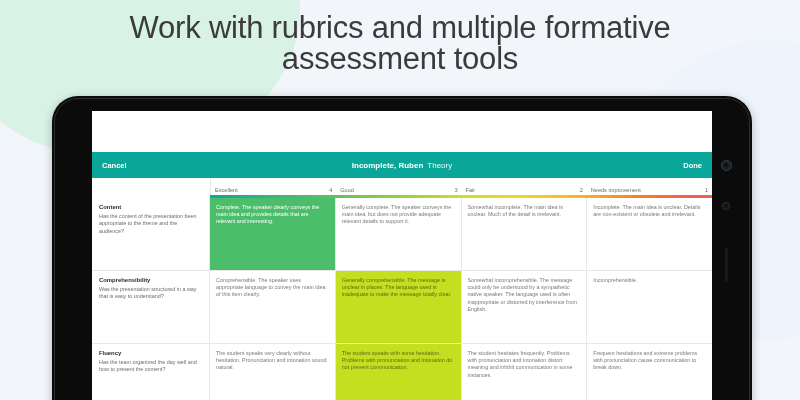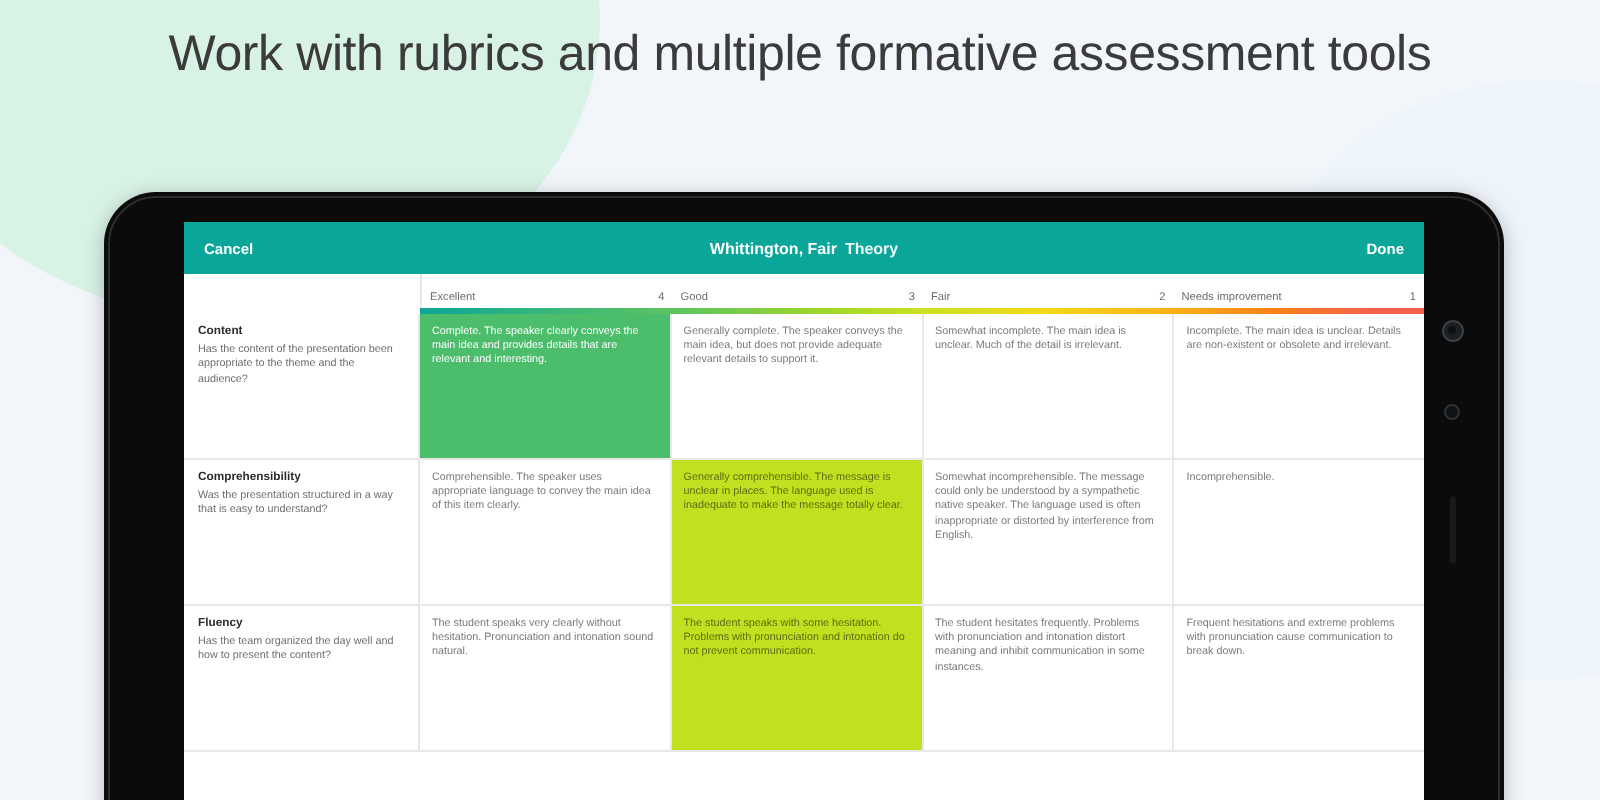--- a/index.html
+++ b/index.html
@@ -38,21 +38,21 @@
     border-radius: 50%;
   }
 
   
   .headline {
     position: absolute;
     left: 50px;
     top: 12px;
     width: 700px;
     text-align: center;
-    font-size: 25px;
+    font-size: 31px;
     line-height: 31px;
     color: #3b3b3b;
     font-weight: 400;
     letter-spacing: -0.2px;
   }
 
   
   .device {
     position: absolute;
     left: 52px;
@@ -122,32 +122,33 @@
 
   
   .topbar {
     position: relative;
     height: 26px;
     background: #0aa699;
     display: flex;
     align-items: center;
     padding: 0 10px;
     color: #ffffff;
+    margin-top: 41px;
   }
   .topbar .cancel { font-size: 7.5px; font-weight: 600; }
   .topbar .done { font-size: 7.5px; font-weight: 700; margin-left: auto; }
   .topbar .center {
     position: absolute;
     left: 0; right: 0;
     text-align: center;
     font-size: 8px;
     pointer-events: none;
   }
   .topbar .student { font-weight: 700; }
-  .topbar .subject { font-weight: 700; opacity: 0.92; margin-left: 4px; }
+  .topbar .subject { font-weight: 400; opacity: 0.92; margin-left: 4px; }
 
   
   .scale-header {
     display: flex;
     height: 17px;
     background: #ffffff;
     align-items: flex-end;
   }
   .scale-spacer {
     width: 118px;
@@ -236,21 +237,21 @@
     <div class="device-inner-edge"></div>
     <div class="cam"></div>
     <div class="sensor"></div>
     <div class="speaker"></div>
 
     <div class="screen">
 
       <div class="topbar">
         <div class="cancel">Cancel</div>
         <div class="center">
-          <span class="student">Whittington, Fair</span><span class="subject">Theory</span>
+          <span class="student">Incomplete, Ruben</span><span class="subject">Theory</span>
         </div>
         <div class="done">Done</div>
       </div>
 
       <div class="scale-header">
         <div class="scale-spacer"></div>
         <div class="scale-cols" id="scale-cols">
             <div class="scale-col">
               <span>Excellent</span>
               <span class="num">4</span>

